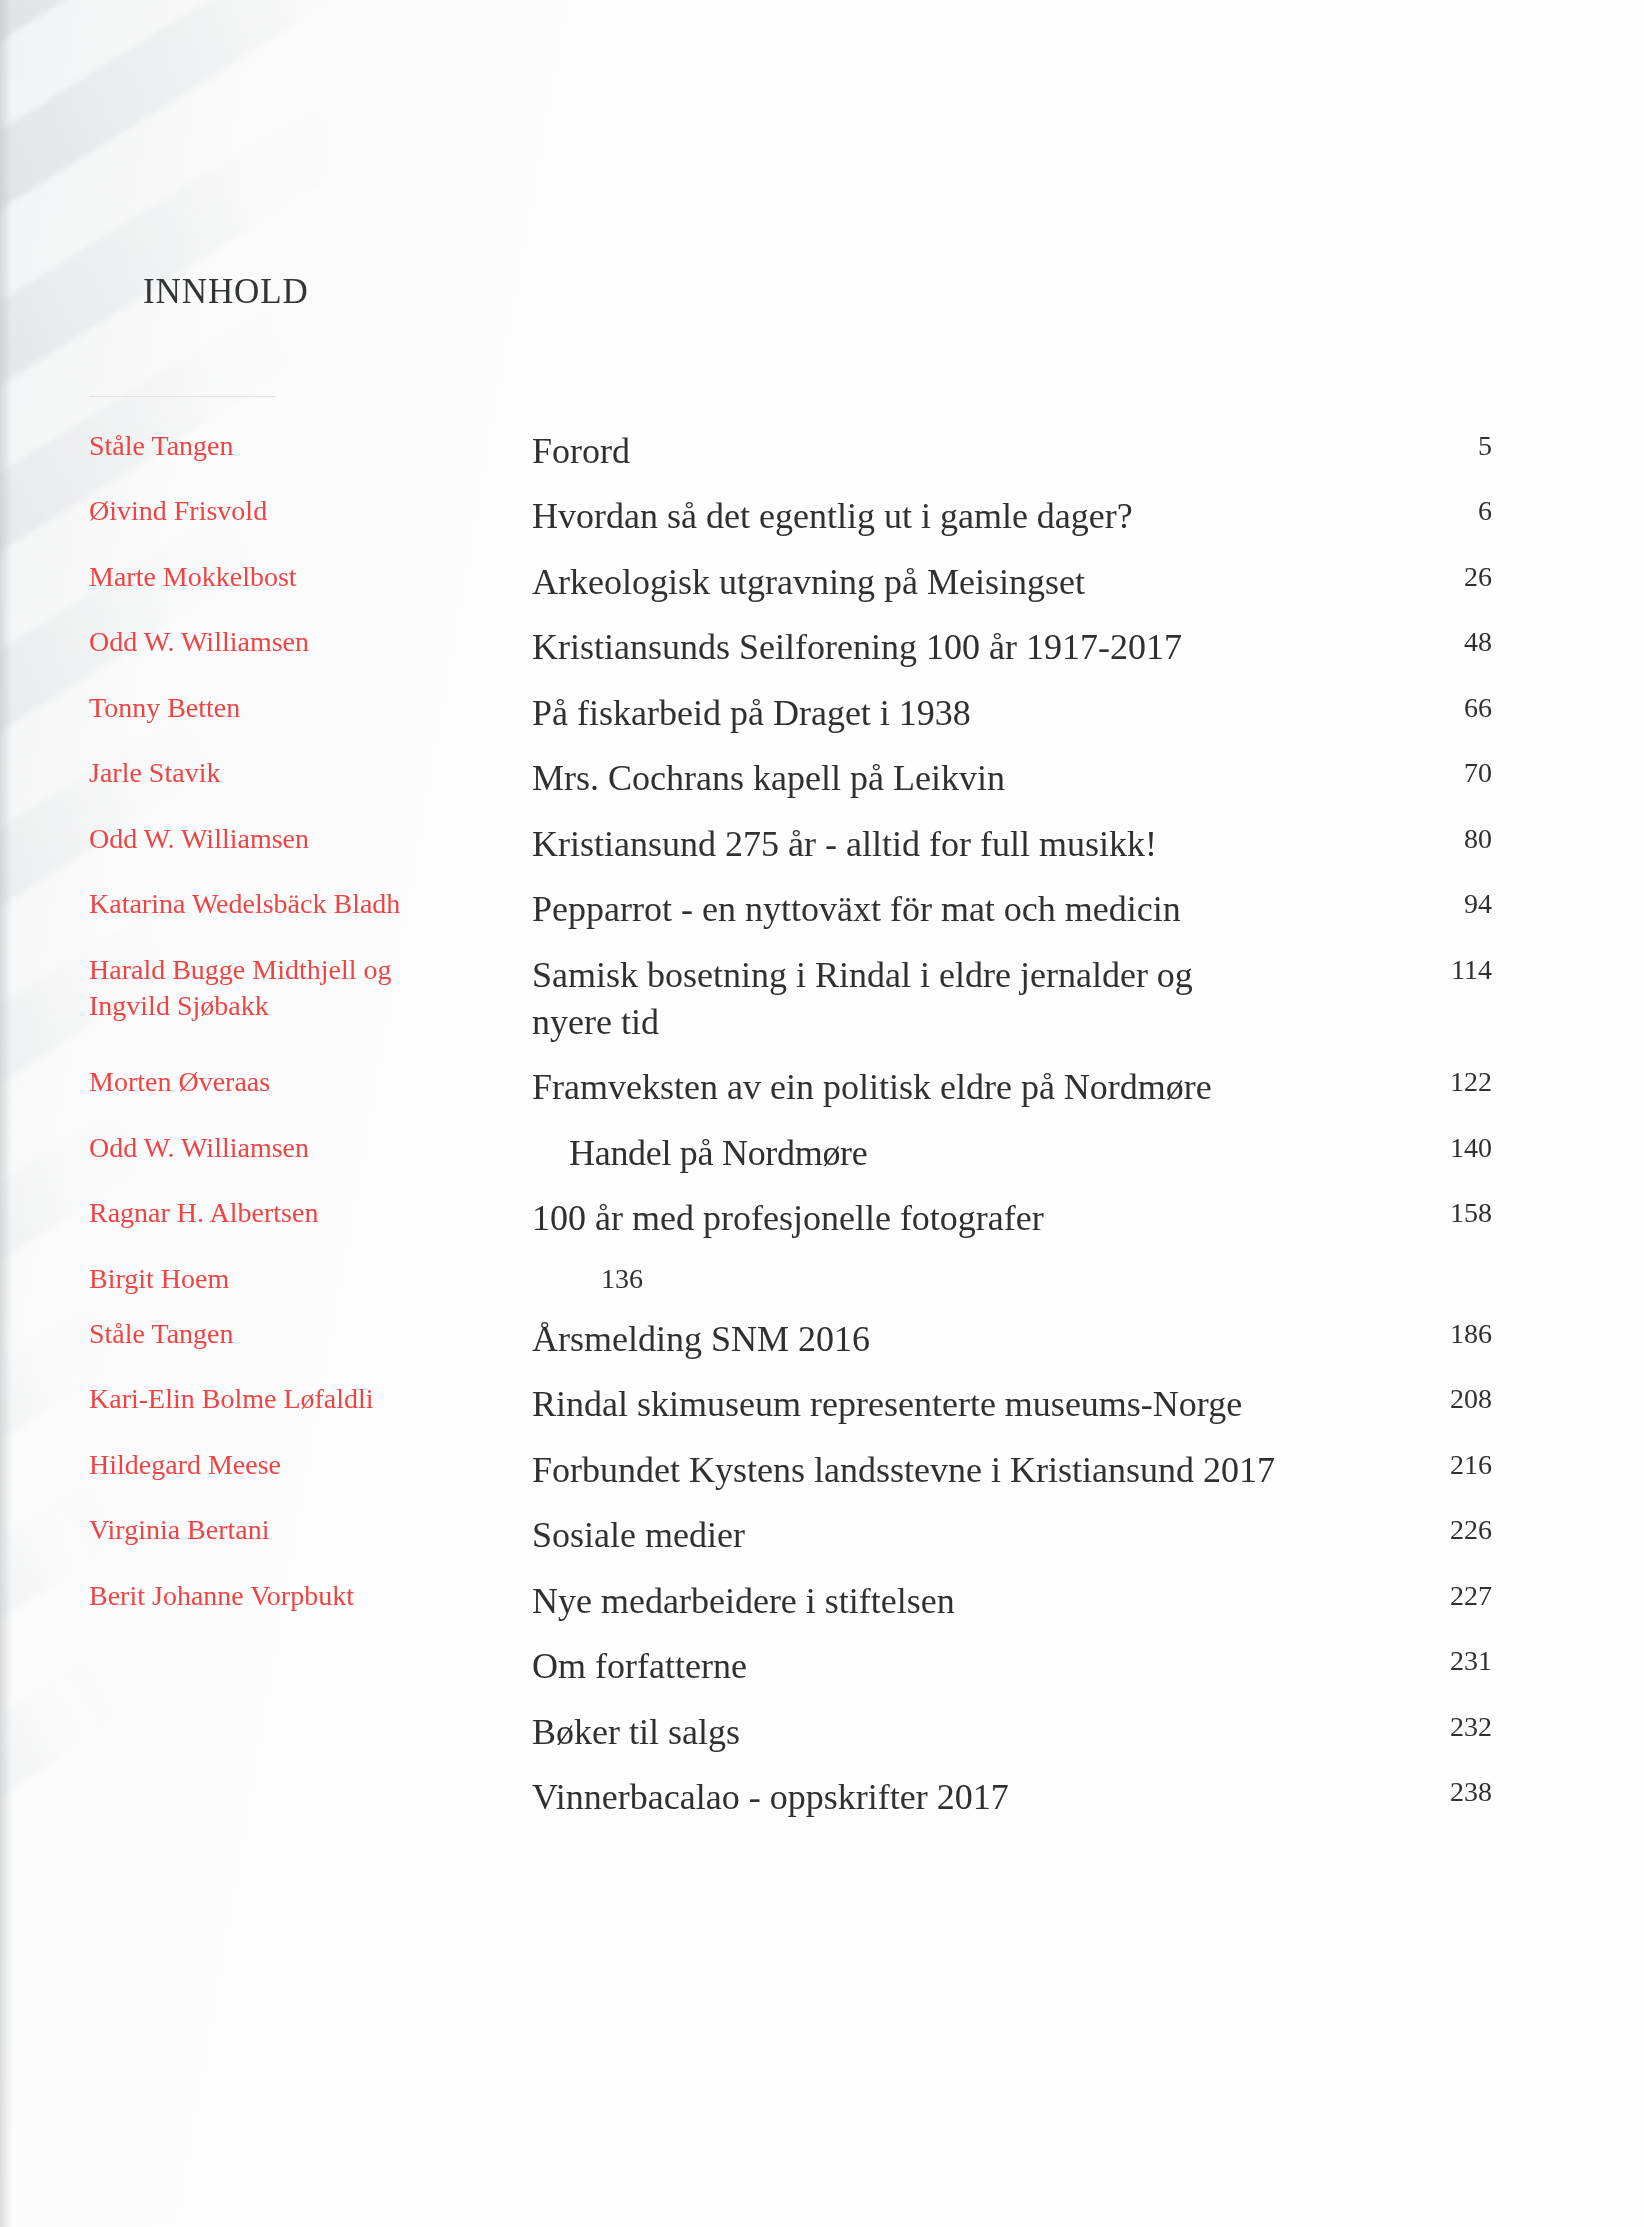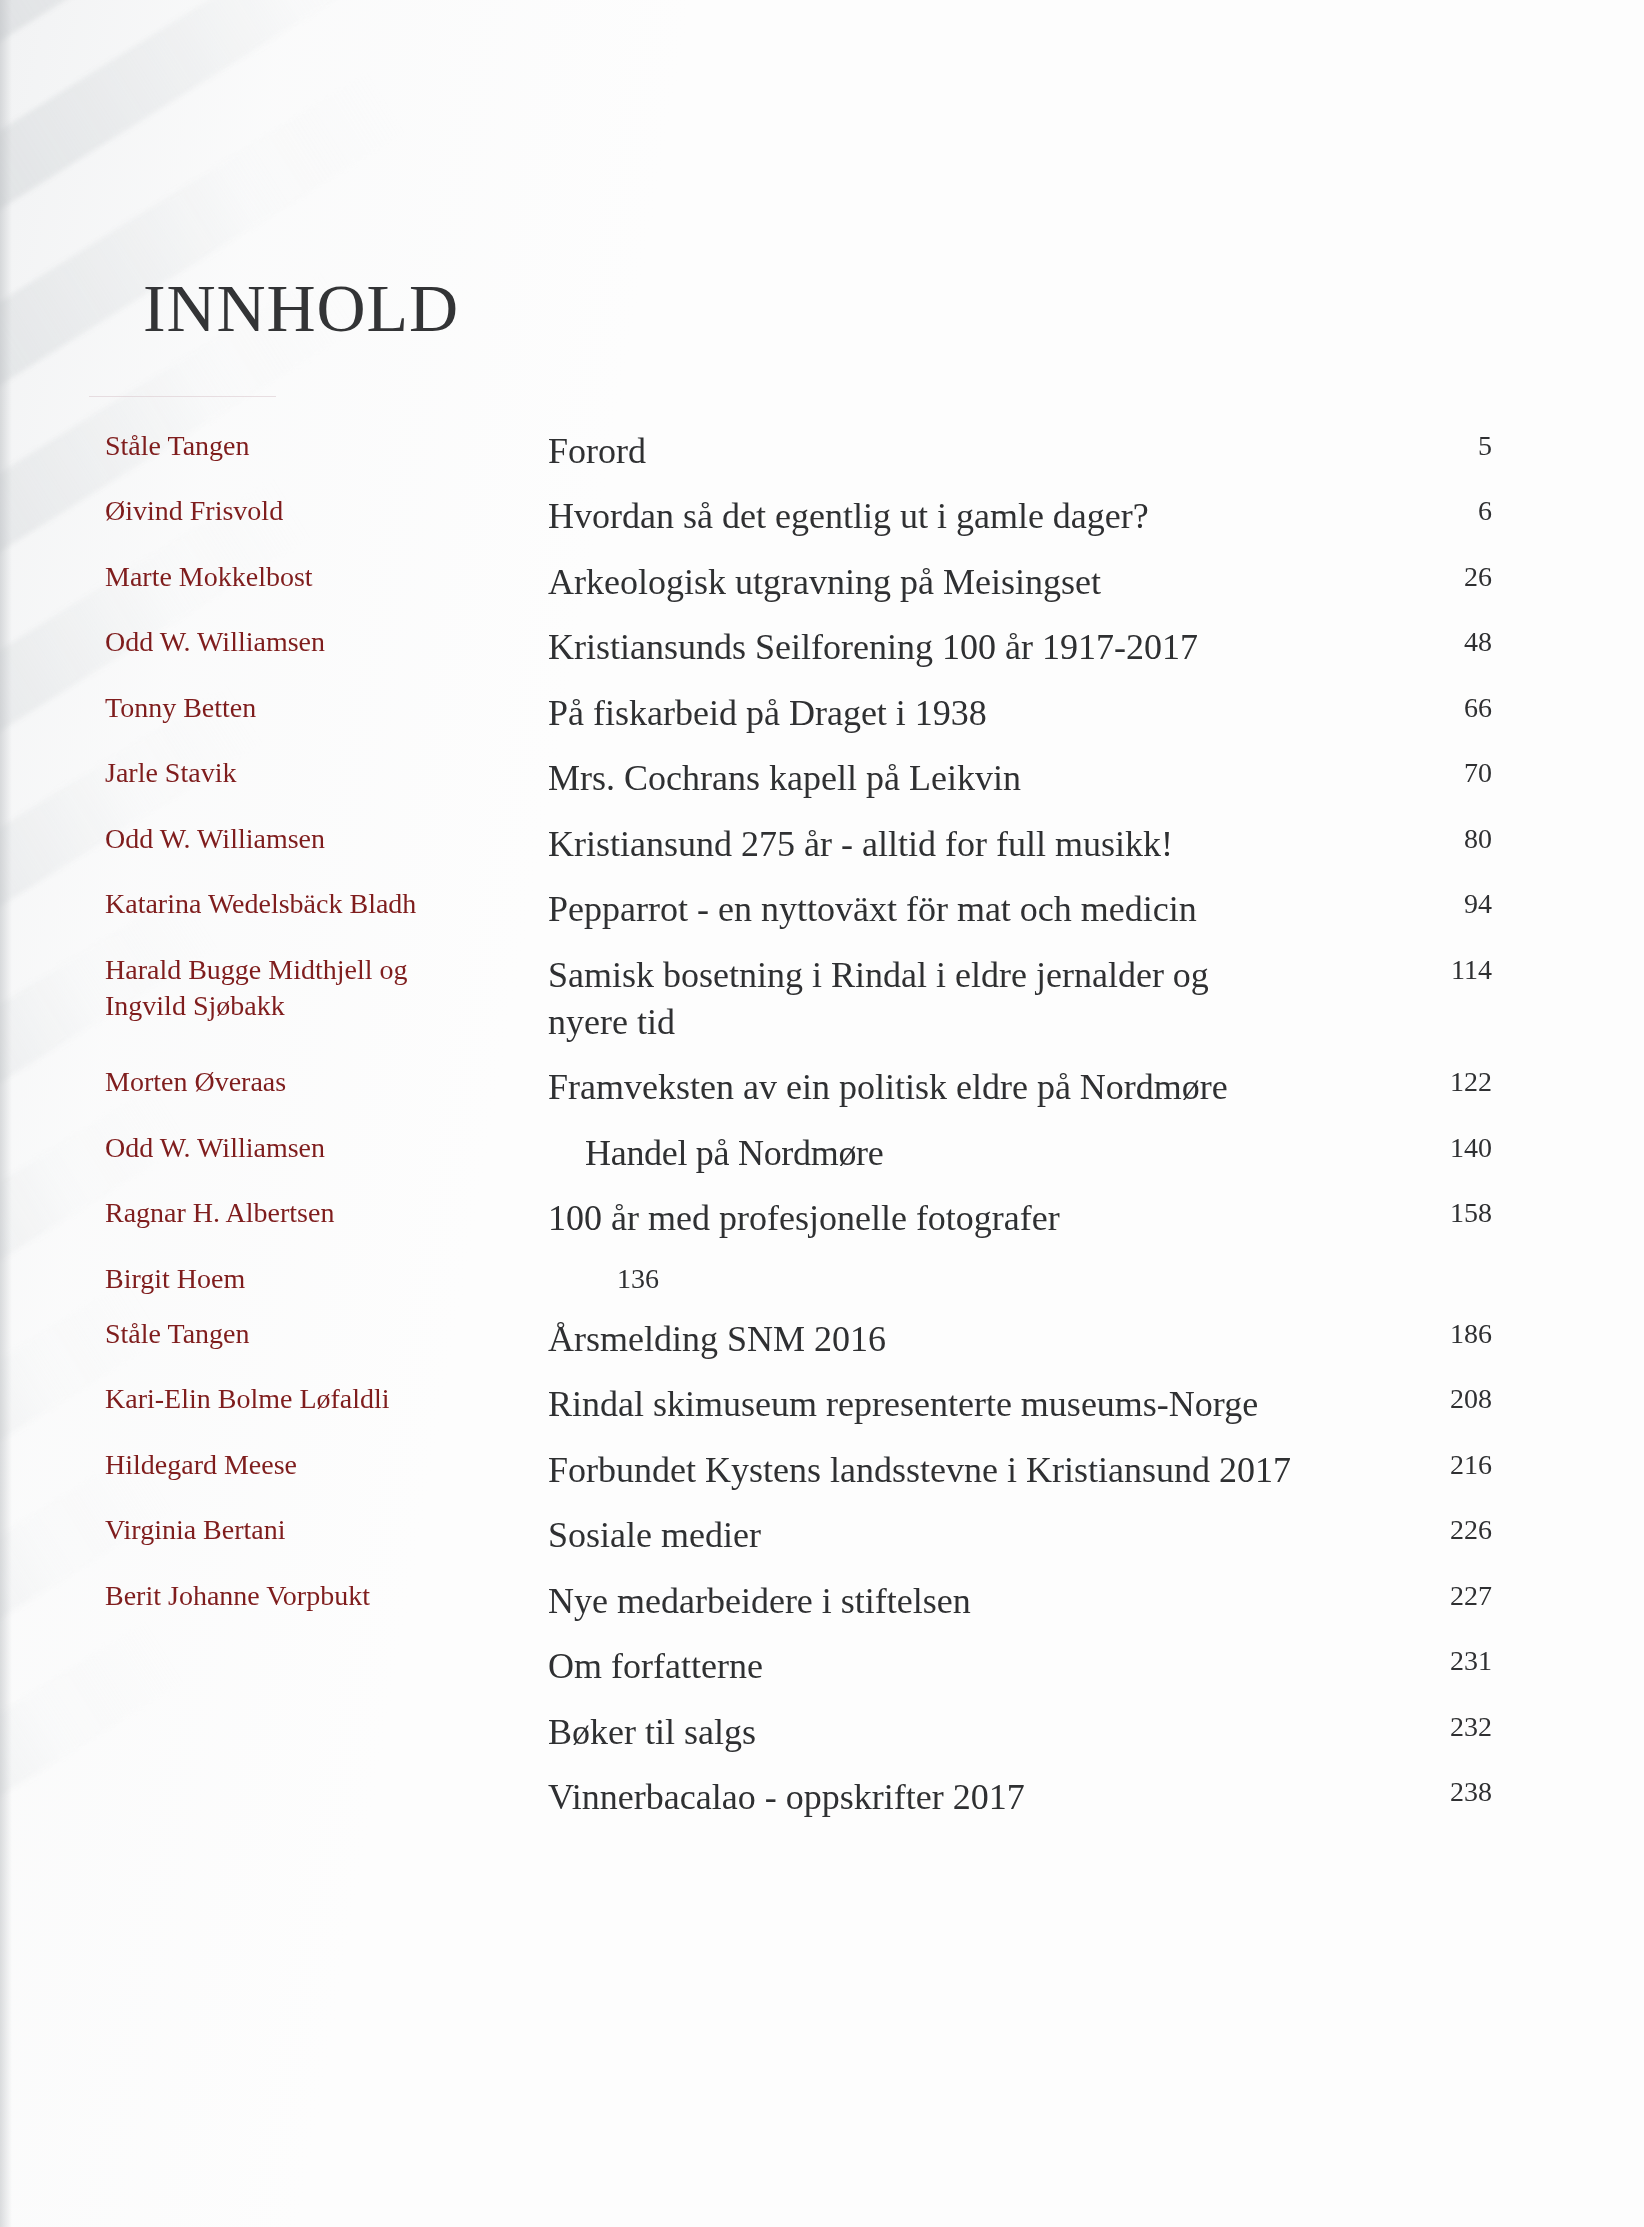--- a/index.html
+++ b/index.html
@@ -59,21 +59,21 @@
 
   
   .content {
     position: relative;
     z-index: 2;
   }
   .toc-title {
     position: absolute;
     left: 143px;
     top: 274px;
-    font-size: 68px;
+    font-size: 35px;
     line-height: 1;
     font-variant: small-caps;
     letter-spacing: 0.9px;
     color: #333436;
     white-space: nowrap;
   }
 
   .toc-list {
     position: absolute;
     left: 89px;
@@ -84,24 +84,23 @@
     display: flex;
     align-items: flex-start;
     width: 100%;
     margin-bottom: 18.7px;
   }
   .col-author {
     width: 443px;
     flex: 0 0 443px;
     font-size: 28px;
     line-height: 1.30;
-    color: #7f1d1d;
+    color: #ef4444;
     padding-right: 8px;
     box-sizing: border-box;
-    margin-left: 16px;
   }
   .col-title {
     flex: 1 1 auto;
     font-size: 36px;
     line-height: 1.30;
     color: #2f3032;
     padding-right: 18px;
   }
   .col-page {
     width: 111px;

